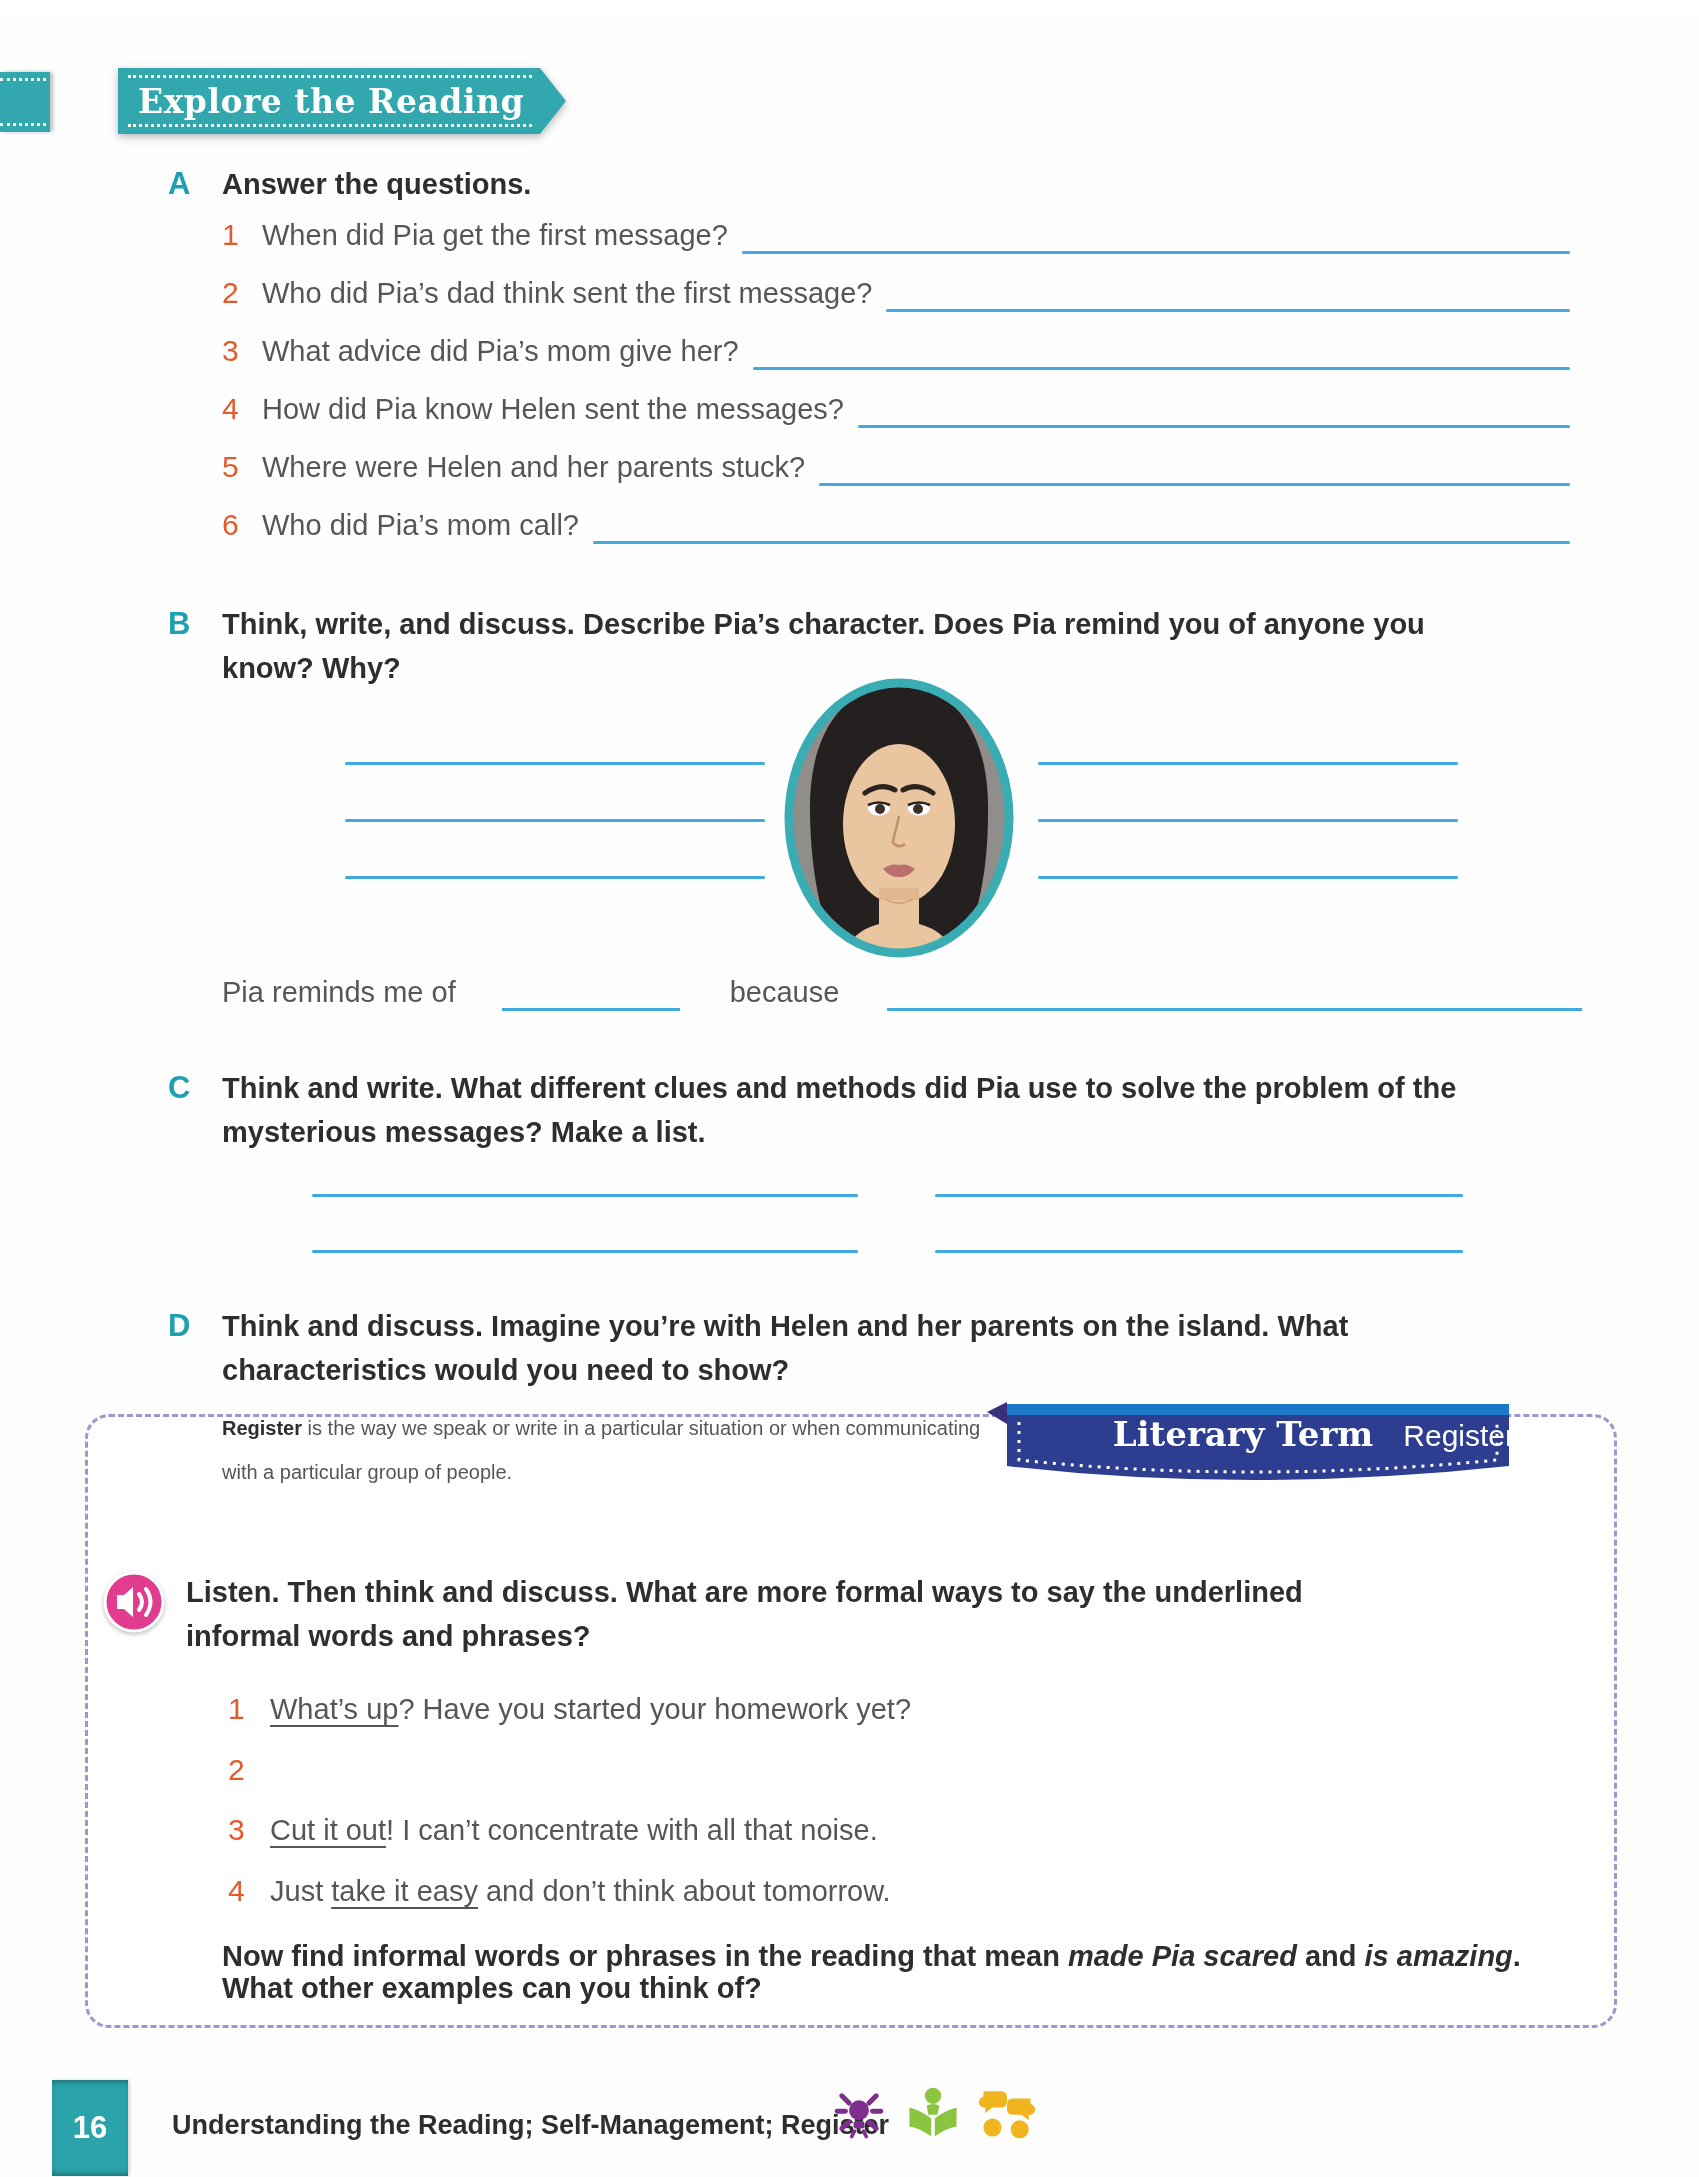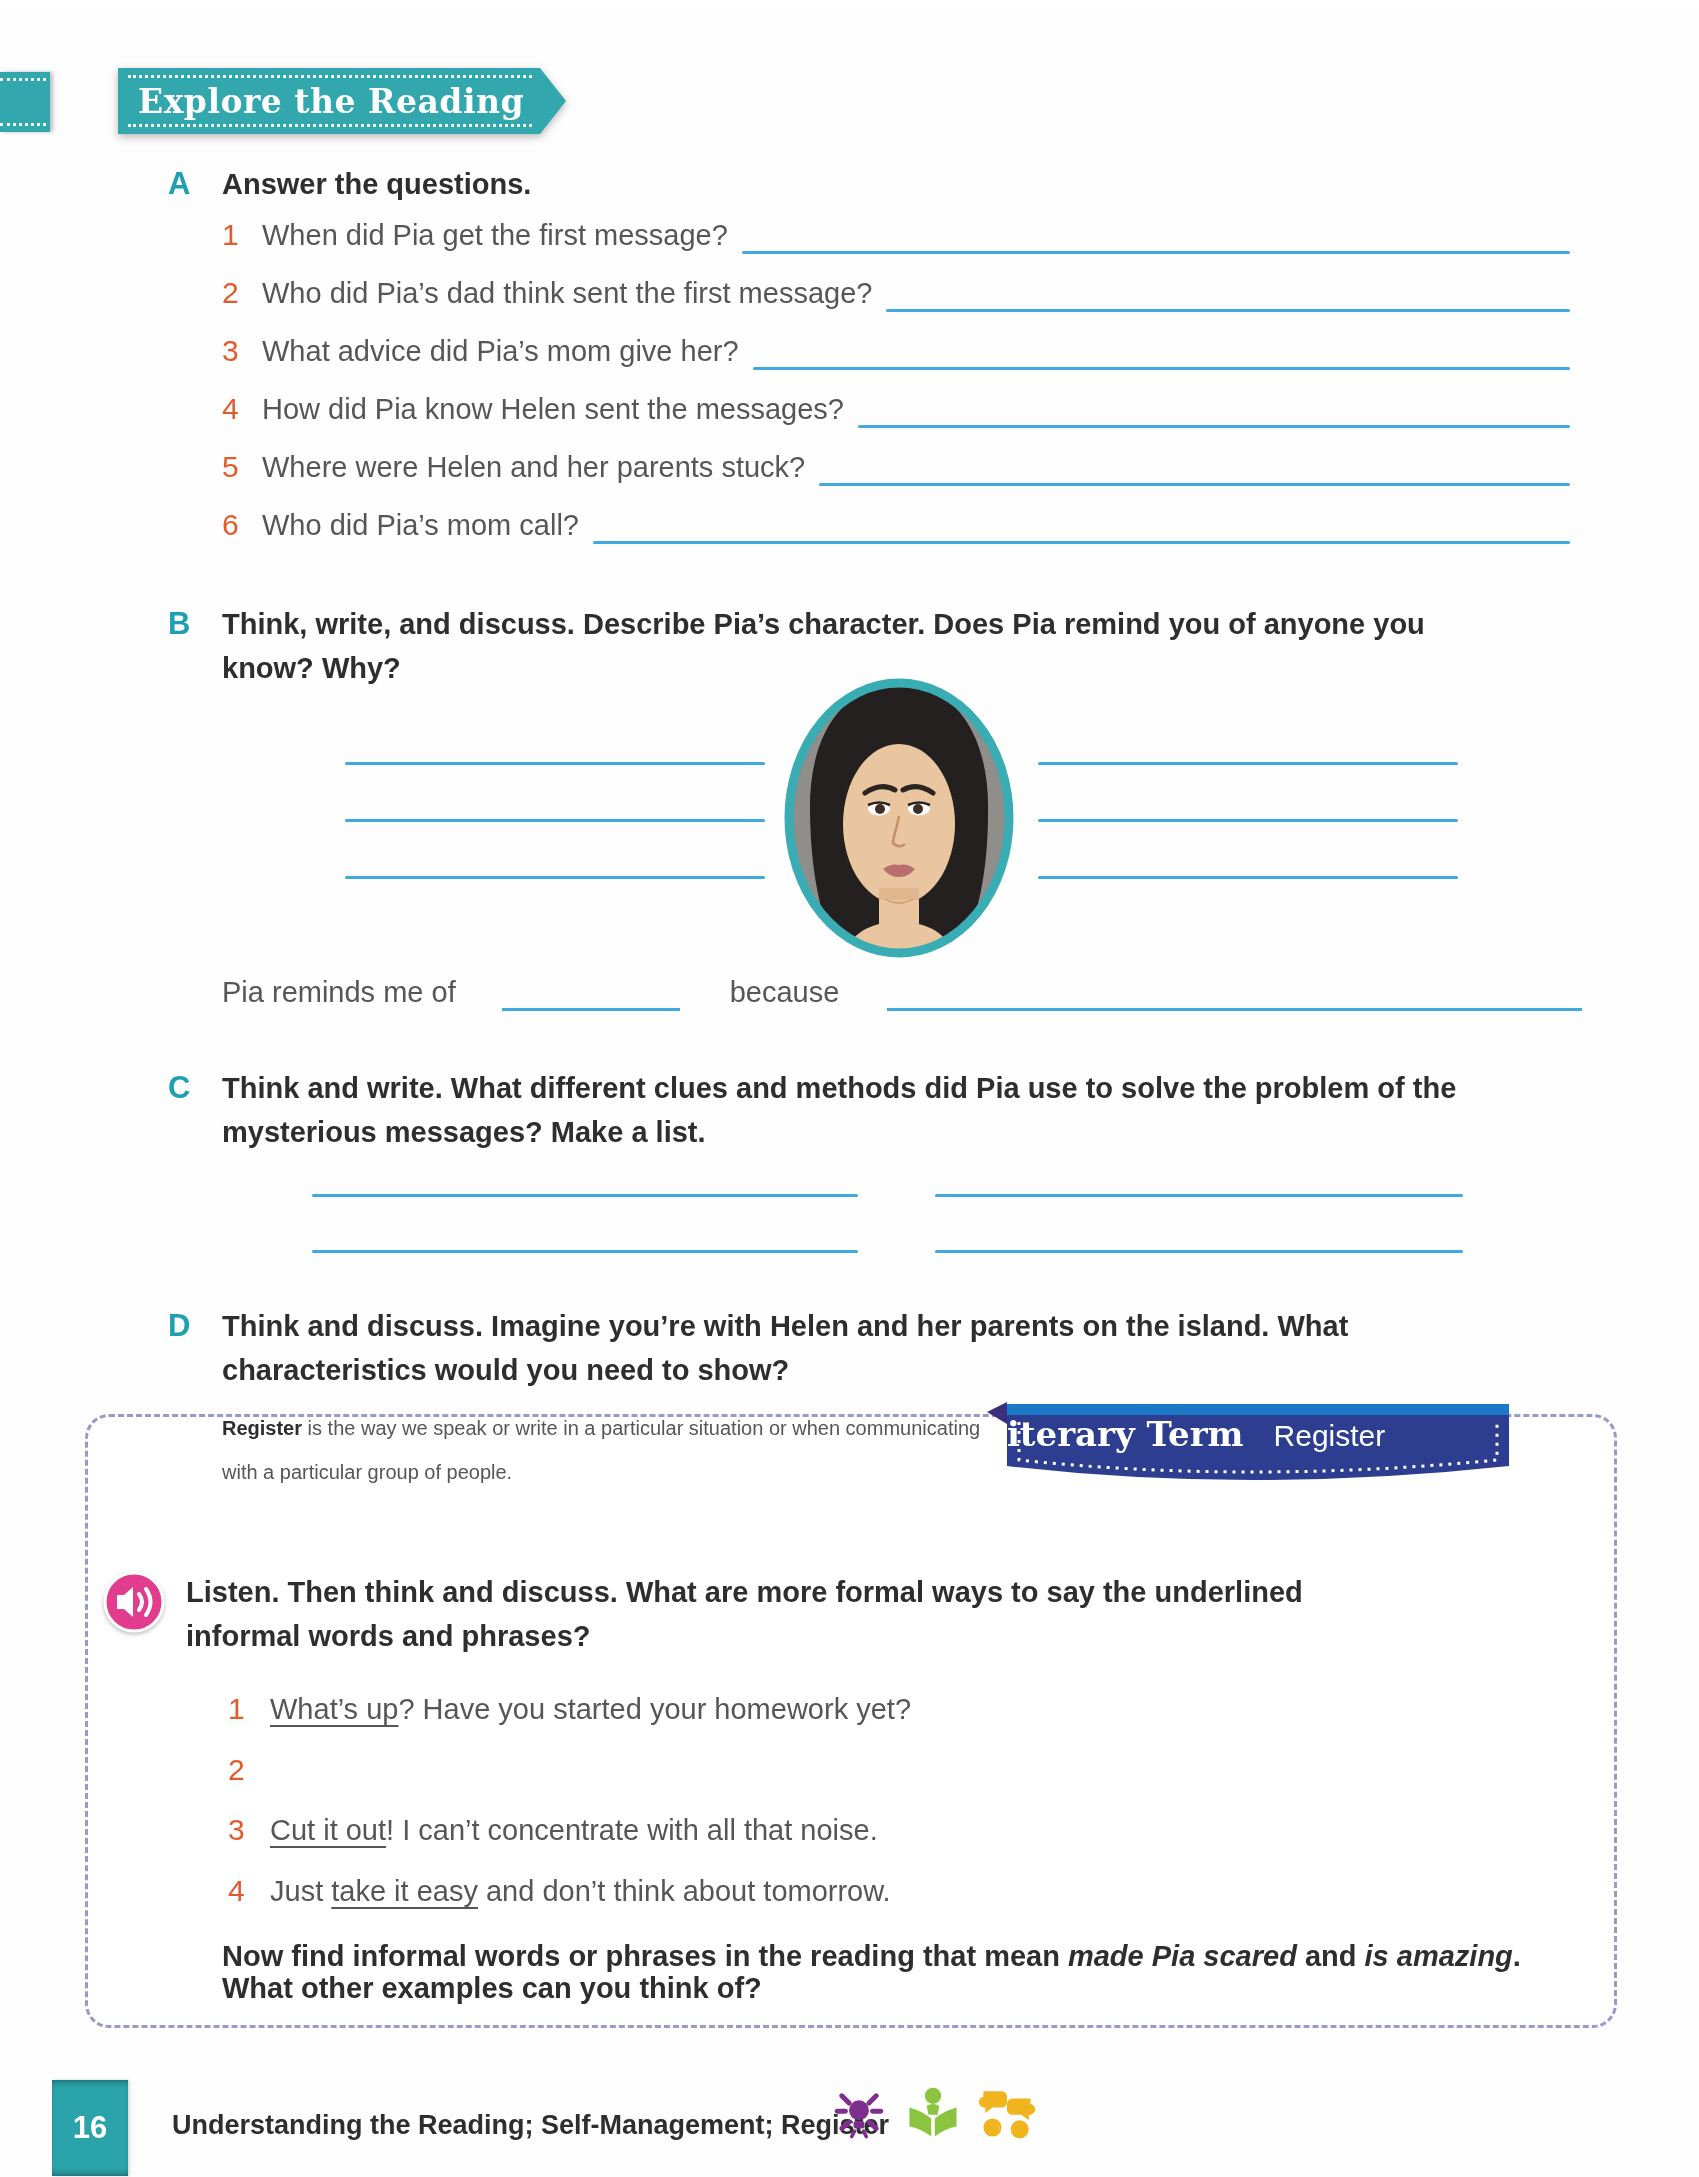--- a/index.html
+++ b/index.html
@@ -49,21 +49,21 @@
   .prompt .gapfill { flex:1; height:3px; background:#3fa9e0; transform:translateY(9px); margin-left:16px; }
 
   
   .cline { position:absolute; height:3px; background:#3fa9e0; border-radius:2px; }
 
   
   .litbox { position:absolute; left:85px; top:1400px; width:1532px; height:614px;
             border:3px dashed #9a99ce; border-radius:24px; background:#fff; }
   .ribbon { position:absolute; left:983px; top:1386px; width:532px; height:98px; }
   .ribbon-text { position:absolute; left:983px; top:1400px; width:532px; display:flex;
-                 justify-content:flex-start; align-items:baseline; gap:30px; color:#fff; }
+                 justify-content:flex-end; align-items:baseline; gap:30px; color:#fff; }
   .rt-title { font-family:"DejaVu Serif", serif; font-weight:700; font-size:34px; }
   .rt-term  { font-size:30px; font-weight:400; }
   .definition { position:absolute; left:222px; top:1392px; width:1286px;
                 color:#565656; font-size:20px; line-height:44px; }
   .definition b { color:#2e2e2e; }
   .ribbon-spacer { float:right; width:520px; height:46px; }
 
   .listen { position:absolute; left:102px; top:1556px; display:flex; gap:20px; align-items:flex-start; }
   .listen-icon { flex:none; filter:drop-shadow(0 2px 2px rgba(0,0,0,.25)); }
   .listen-text { color:#2e2e2e; font-weight:700; font-size:29px; line-height:44px; width:1196px; }

